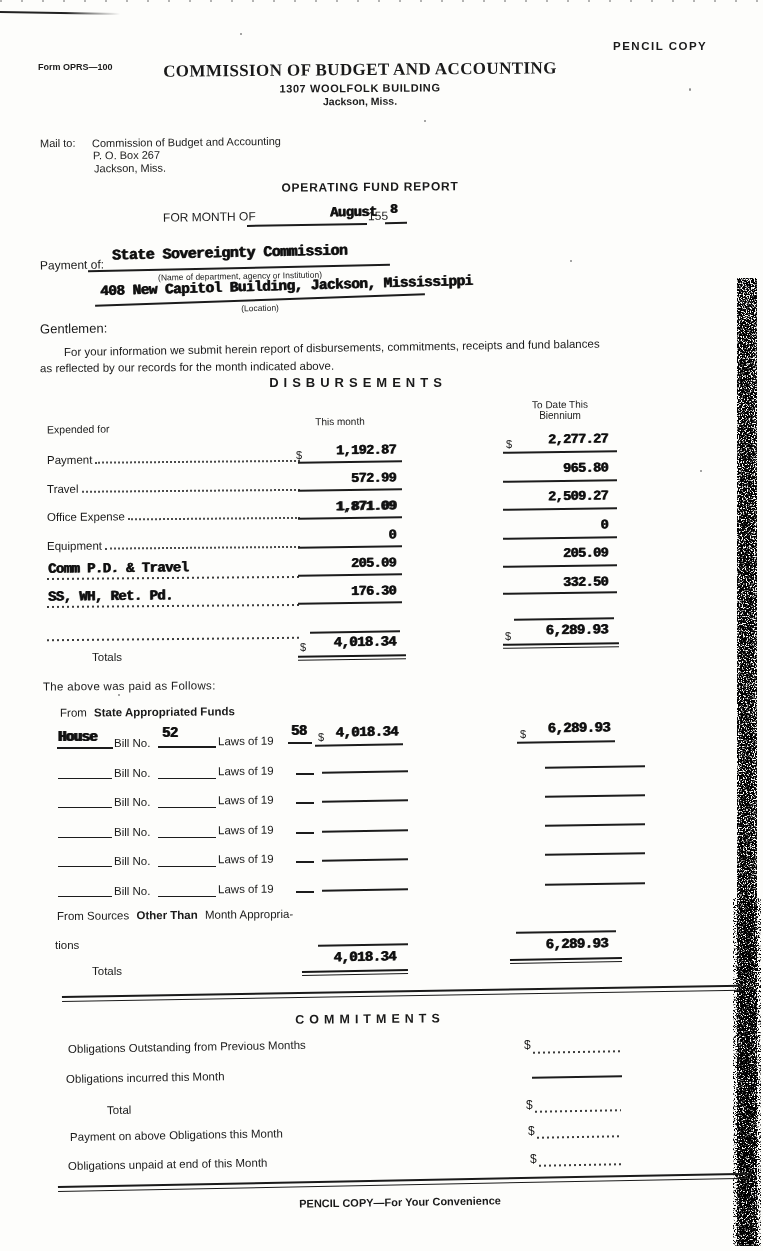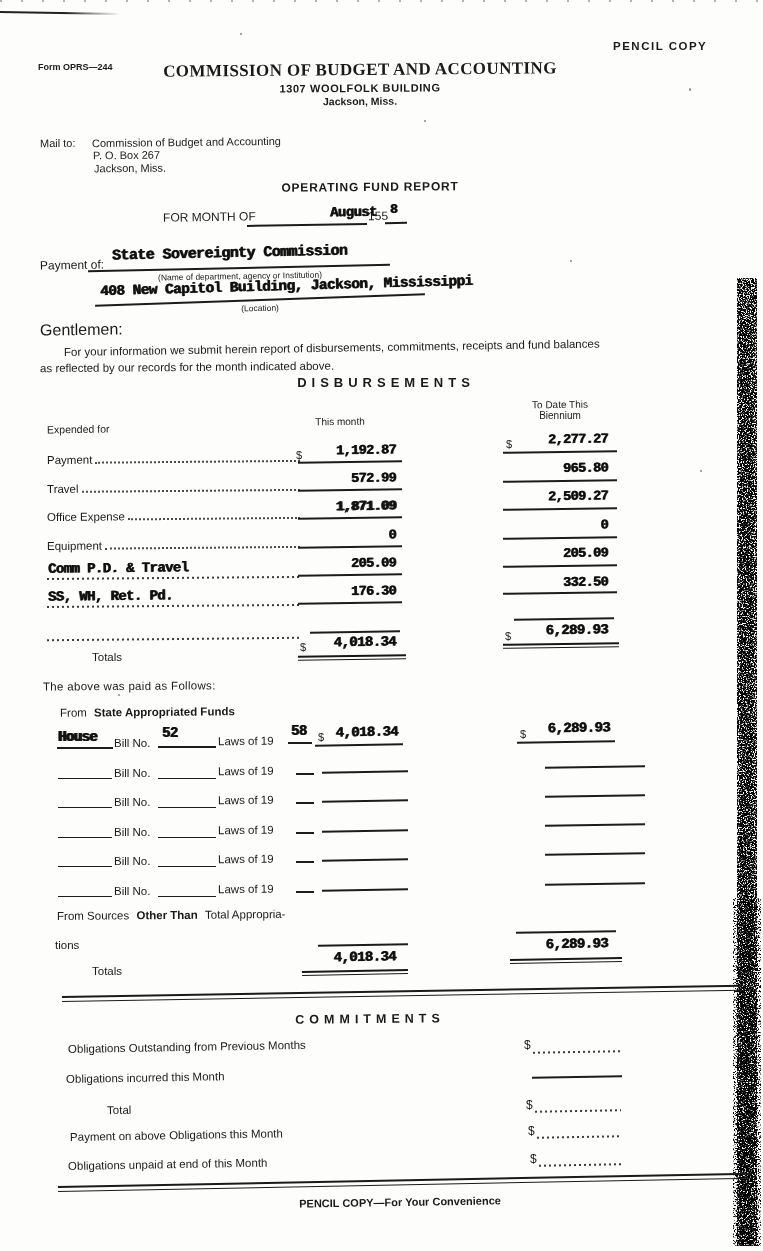--- a/index.html
+++ b/index.html
@@ -57,21 +57,21 @@
     <rect x="4" y="620" width="28" height="348" fill="#444" filter="url(#noiseB)"></rect>
   </svg>
   <div class="speck" style="left:424px;top:120px;width:2px;height:2px;"></div>
   <div class="speck" style="left:689px;top:88px;width:2px;height:3px;"></div>
   <div class="speck" style="left:240px;top:33px;width:2px;height:2px;"></div>
   <div class="speck" style="left:570px;top:260px;width:2px;height:2px;"></div>
   <div class="speck" style="left:700px;top:470px;width:2px;height:2px;"></div>
   <div class="speck" style="left:118px;top:694px;width:2px;height:2px;"></div>
 
   <div class="abs b nw" style="left:613px;top:40px;font-size:11.5px;letter-spacing:1.5px;">PENCIL COPY</div>
-  <div class="abs b nw" style="left:38px;top:62px;font-size:9px;">Form OPRS—244</div>
+  <div class="abs b nw" style="left:38px;top:62px;font-size:9px;">Form OPRS—100</div>
   <div class="abs ctr serifhead" style="left:130px;top:60px;width:460px;font-size:17px;letter-spacing:.4px;transform:rotate(-0.5deg);">COMMISSION OF BUDGET AND ACCOUNTING</div>
   <div class="abs ctr b" style="left:130px;top:82px;width:460px;font-size:11px;letter-spacing:.6px;transform:rotate(-0.4deg);">1307 WOOLFOLK BUILDING</div>
   <div class="abs ctr b" style="left:130px;top:95px;width:460px;font-size:10.5px;transform:rotate(-0.4deg);">Jackson, Miss.</div>
 
   <div class="abs nw" style="left:40px;top:137px;font-size:11px;transform:rotate(-0.6deg);">Mail to:</div>
   <div class="abs nw" style="left:92px;top:136px;font-size:11px;transform:rotate(-0.7deg);">Commission of Budget and Accounting</div>
   <div class="abs nw" style="left:93px;top:149px;font-size:11px;transform:rotate(-0.6deg);">P. O. Box 267</div>
   <div class="abs nw" style="left:94px;top:162px;font-size:11px;transform:rotate(-0.6deg);">Jackson, Miss.</div>
 
   <div class="abs ctr b" style="left:240px;top:180px;width:260px;font-size:12px;letter-spacing:.8px;transform:rotate(-0.5deg);">OPERATING FUND REPORT</div>
@@ -83,25 +83,25 @@
   <div class="ln" style="left:385px;top:222px;width:22px;transform:rotate(-1deg);"></div>
 
   <div class="abs nw" style="left:40px;top:258px;font-size:12px;transform:rotate(-1deg);">Payment of:</div>
   <div class="abs typed" style="left:112px;top:245px;font-size:15px;transform:rotate(-1.2deg);">State Sovereignty Commission</div>
   <div class="ln" style="left:88px;top:267px;width:302px;height:2px;transform:rotate(-1.2deg);"></div>
   <div class="abs ctr cap nw" style="left:130px;top:271px;width:220px;transform:rotate(-1deg);">(Name of department, agency or Institution)</div>
   <div class="abs typed" style="left:100px;top:278px;font-size:14.5px;transform:rotate(-1.6deg);">408 New Capitol Building, Jackson, Mississippi</div>
   <div class="ln" style="left:95px;top:299px;width:330px;height:2px;transform:rotate(-2deg);"></div>
   <div class="abs ctr cap nw" style="left:180px;top:303px;width:160px;transform:rotate(-1deg);">(Location)</div>
 
-  <div class="abs nw" style="left:40px;top:321px;font-size:16px;transform:rotate(-0.8deg);text-align:center;">Gentlemen:</div>
+  <div class="abs nw" style="left:40px;top:321px;font-size:13px;transform:rotate(-0.8deg);text-align:center;">Gentlemen:</div>
   <div class="abs nw" style="left:64px;top:346px;font-size:11.5px;transform:rotate(-0.9deg);transform-origin:left center;">For your information we submit herein report of disbursements, commitments, receipts and fund balances</div>
   <div class="abs nw" style="left:40px;top:361px;font-size:11.5px;transform:rotate(-0.5deg);">as reflected by our records for the month indicated above.</div>
 
-  <div class="abs ctr b" style="left:256px;top:375px;width:260px;font-size:13px;letter-spacing:5px;">DISBURSEMENTS</div>
+  <div class="abs ctr b" style="left:228px;top:375px;width:260px;font-size:13px;letter-spacing:5px;">DISBURSEMENTS</div>
   <div class="abs ctr nw" style="left:505px;top:399px;width:110px;font-size:10px;transform:rotate(-0.6deg);">To Date This</div>
   <div class="abs ctr nw" style="left:505px;top:410px;width:110px;font-size:10px;">Biennium</div>
   <div class="abs ctr nw" style="left:295px;top:416px;width:90px;font-size:10px;transform:rotate(-0.6deg);">This month</div>
   <div class="abs nw" style="left:47px;top:423px;font-size:10.5px;transform:rotate(-0.8deg);">Expended for</div>
 
   <div class="leader-row" style="left:47px;top:451px;width:253px;transform:rotate(-0.5deg);">
     <span class="lbl">Payment</span>
     <span class="leader"></span>
   </div>
   <div class="abs sans" style="left:296px;top:449px;font-size:11px;">$</div>
@@ -220,21 +220,21 @@
   <div class="abs nw" style="left:114px;top:885px;font-size:11.5px;">Bill No.</div>
   <div class="ln" style="left:158px;top:896px;width:58px;height:1.4px;"></div>
   <div class="abs nw" style="left:218px;top:883px;font-size:11.5px;transform:rotate(-0.5deg);">Laws of 19</div>
   <div class="ln" style="left:296px;top:891px;width:18px;height:1.6px;"></div>
   <div class="ln" style="left:322px;top:889px;width:86px;height:1.6px;transform:rotate(-1deg);"></div>
   <div class="ln" style="left:545px;top:883px;width:100px;height:1.6px;transform:rotate(-1deg);"></div>
 
   <div class="abs nw" style="left:57px;top:909px;font-size:11.5px;transform:rotate(-0.5deg);">
     <span>From Sources</span>
     <span class="b" style="margin-left:4px;">Other Than</span>
-    <span style="margin-left:4px;">Total Appropria-</span>
+    <span style="margin-left:4px;">Month Appropria-</span>
   </div>
   <div class="abs nw" style="left:55px;top:939px;font-size:11.5px;">tions</div>
 
   <div class="ln" style="left:318px;top:944px;width:90px;transform:rotate(-0.9deg);"></div>
   <div class="abs typed rt" style="left:306px;top:949px;width:90px;font-size:14px;transform:rotate(-1deg);">4,018.34</div>
   <div class="dbl" style="left:302px;top:970px;width:106px;transform:rotate(-1deg);"></div>
   <div class="ln" style="left:516px;top:931px;width:100px;transform:rotate(-0.9deg);"></div>
   <div class="abs typed rt" style="left:514px;top:936px;width:94px;font-size:14px;transform:rotate(-1deg);">6,289.93</div>
   <div class="dbl" style="left:510px;top:958px;width:112px;transform:rotate(-1deg);"></div>
   <div class="abs nw" style="left:92px;top:965px;font-size:11.5px;">Totals</div>

